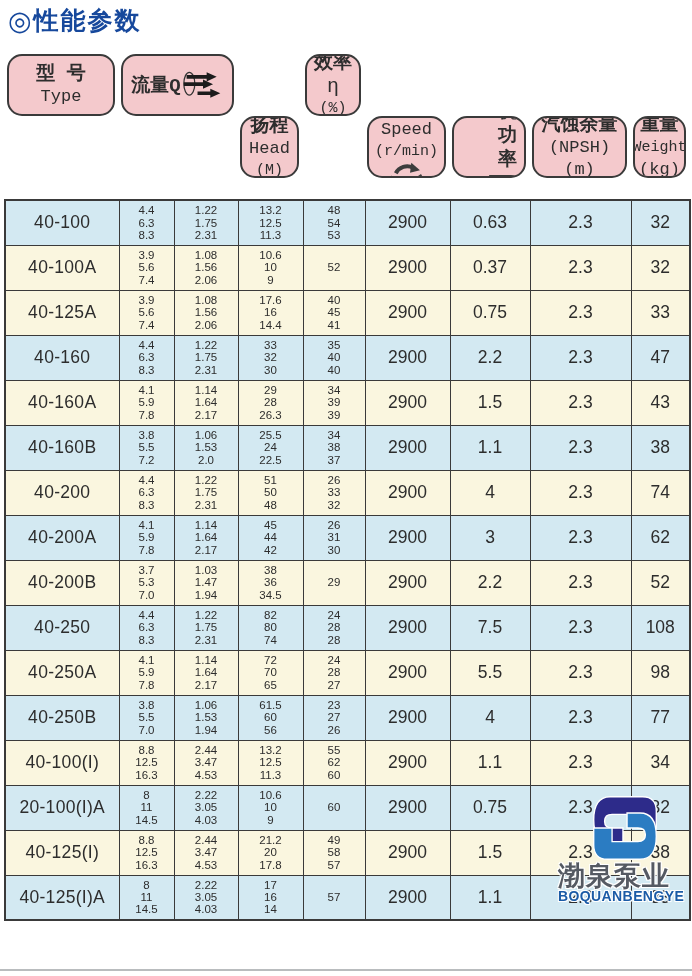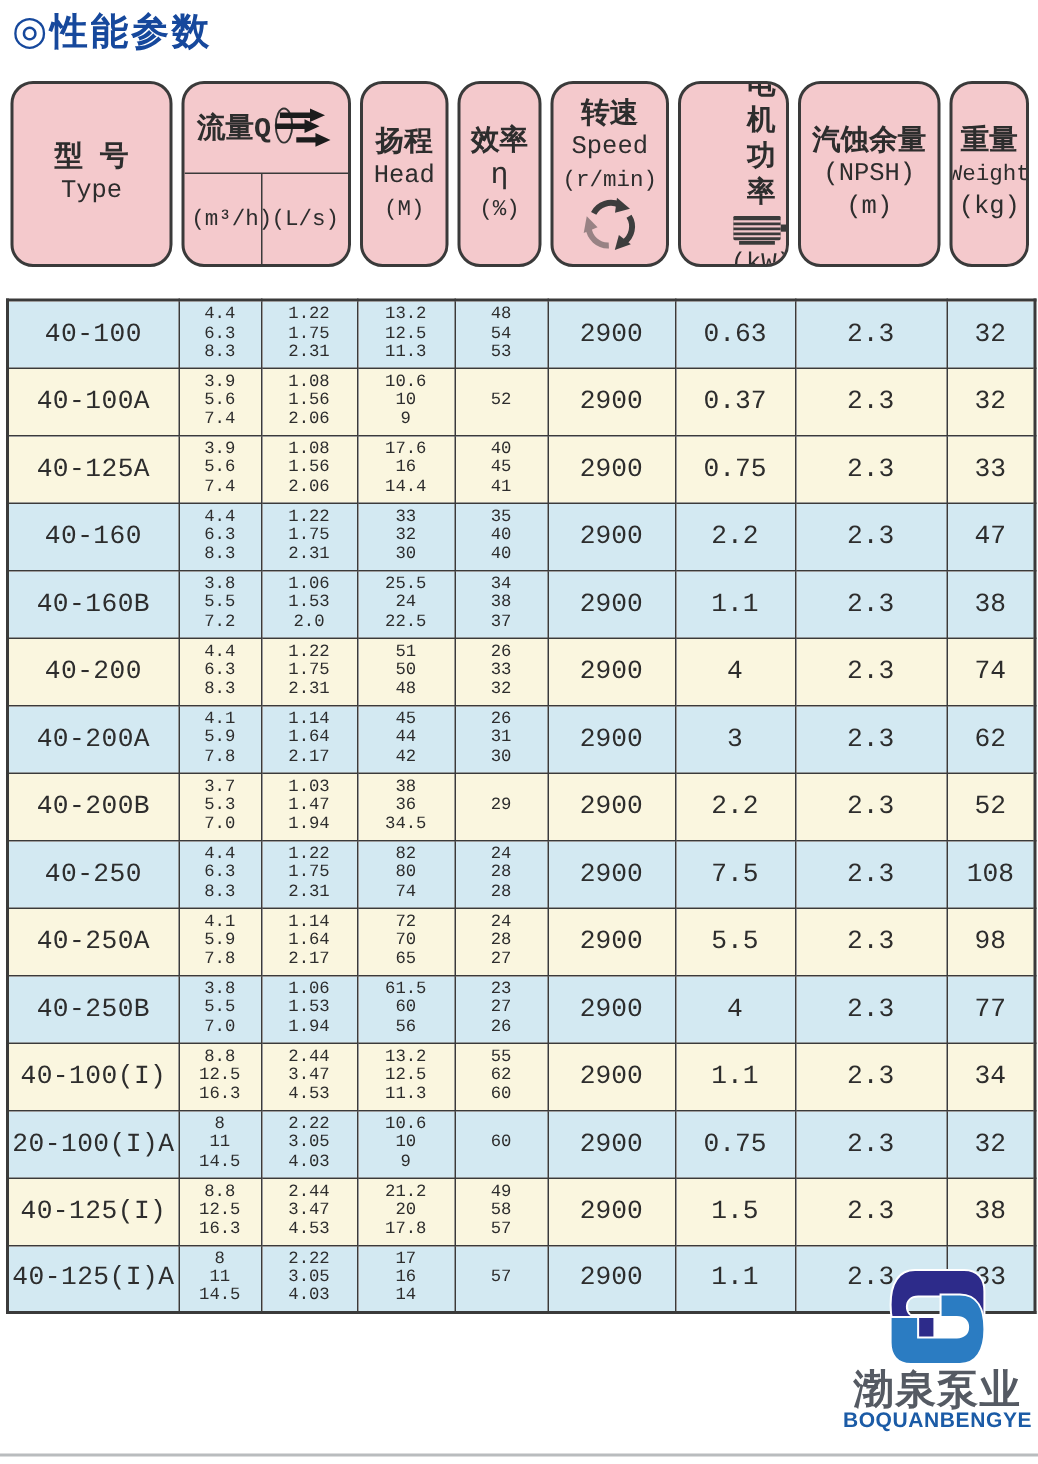--- a/index.html
+++ b/index.html
@@ -33,28 +33,28 @@
   .flow-units .u1{width:52px;border-right:1.6px solid var(--border);display:flex;
     align-items:center;justify-content:center;padding-left:12px;}
   .flow-units .u2{flex:1;display:flex;align-items:center;justify-content:center;}
   .eta{font-size:20px;line-height:23px;}
   .icon{display:inline-flex;align-items:center;justify-content:center;}
 
   table.ptable{position:absolute;top:199px;left:4px;width:685px;border-collapse:collapse;
     table-layout:fixed;border:2px solid var(--border);}
   .ptable td{border:1.6px solid var(--border);text-align:center;vertical-align:middle;
     padding:0;overflow:hidden;}
-  .ptable tr{height:45px;font-family:Liberation Mono, monospace;}
+  .ptable tr{height:45px;}
   .ptable tr.blue td{background:var(--row-blue);}
   .ptable tr.cream td{background:var(--row-cream);}
   td.model{font-size:17.5px;letter-spacing:0.3px;}
   td.sm{font-size:11.5px;line-height:12.4px;}
   td.lg{font-size:17.5px;}
 
-  .watermark{position:absolute;top:844px;left:558px;width:134px;text-align:center;z-index:5;}
+  .watermark{position:absolute;top:794px;left:558px;width:134px;text-align:left;z-index:5;}
   .watermark svg{display:block;margin:0 auto;}
   .wm-zh{font-size:27px;font-weight:bold;color:#555a63;letter-spacing:1px;line-height:28px;
     text-shadow:-1px -1px 0 #fff,1px -1px 0 #fff,-1px 1px 0 #fff,1px 1px 0 #fff;}
   .wm-en{font-size:14px;font-weight:bold;color:var(--logo-text-blue);letter-spacing:0.4px;
     line-height:12px;text-shadow:-1px -1px 0 #fff,1px -1px 0 #fff,-1px 1px 0 #fff,1px 1px 0 #fff;}
   .bottom-line{position:absolute;top:969px;left:0;width:692px;height:2px;background:#b9bcbe;}
 </style>
 </head>
 <body>
 
@@ -85,30 +85,30 @@
             </g>
           </svg>
         </span>
       </div>
       <div class="flow-units">
         <div class="unit u1">(m³/h)</div>
         <div class="unit u2">(L/s)</div>
       </div>
     </div>
 
+    <div class="hbox col-eff">
+      <div class="zh">效率</div>
+      <div class="eta">η</div>
+      <div class="unit">(%)</div>
+    </div>
+
     <div class="hbox col-head">
       <div class="zh">扬程</div>
       <div class="en">Head</div>
       <div class="unit">(M)</div>
-    </div>
-
-    <div class="hbox col-eff">
-      <div class="zh">效率</div>
-      <div class="eta">η</div>
-      <div class="unit">(%)</div>
     </div>
 
     <div class="hbox col-speed">
       <div class="zh">转速</div>
       <div class="en">Speed</div>
       <div class="unit">(r/min)</div>
       <span class="icon">
         <svg viewBox="0 0 44 44" width="38" height="38">
           <defs>
             <g id="sa">
@@ -207,20 +207,31 @@
       <td class="model">40-160</td>
       <td class="sm">4.4<br>6.3<br>8.3</td>
       <td class="sm">1.22<br>1.75<br>2.31</td>
       <td class="sm">33<br>32<br>30</td>
       <td class="sm">35<br>40<br>40</td>
       <td class="lg">2900</td>
       <td class="lg">2.2</td>
       <td class="lg">2.3</td>
       <td class="lg">47</td>
     </tr>
+        <tr class="cream">
+      <td class="model">40-160A</td>
+      <td class="sm">4.1<br>5.9<br>7.8</td>
+      <td class="sm">1.14<br>1.64<br>2.17</td>
+      <td class="sm">29<br>28<br>26.3</td>
+      <td class="sm">34<br>39<br>39</td>
+      <td class="lg">2900</td>
+      <td class="lg">1.5</td>
+      <td class="lg">2.3</td>
+      <td class="lg">43</td>
+    </tr>
         <tr class="blue">
       <td class="model">40-160B</td>
       <td class="sm">3.8<br>5.5<br>7.2</td>
       <td class="sm">1.06<br>1.53<br>2.0</td>
       <td class="sm">25.5<br>24<br>22.5</td>
       <td class="sm">34<br>38<br>37</td>
       <td class="lg">2900</td>
       <td class="lg">1.1</td>
       <td class="lg">2.3</td>
       <td class="lg">38</td>

